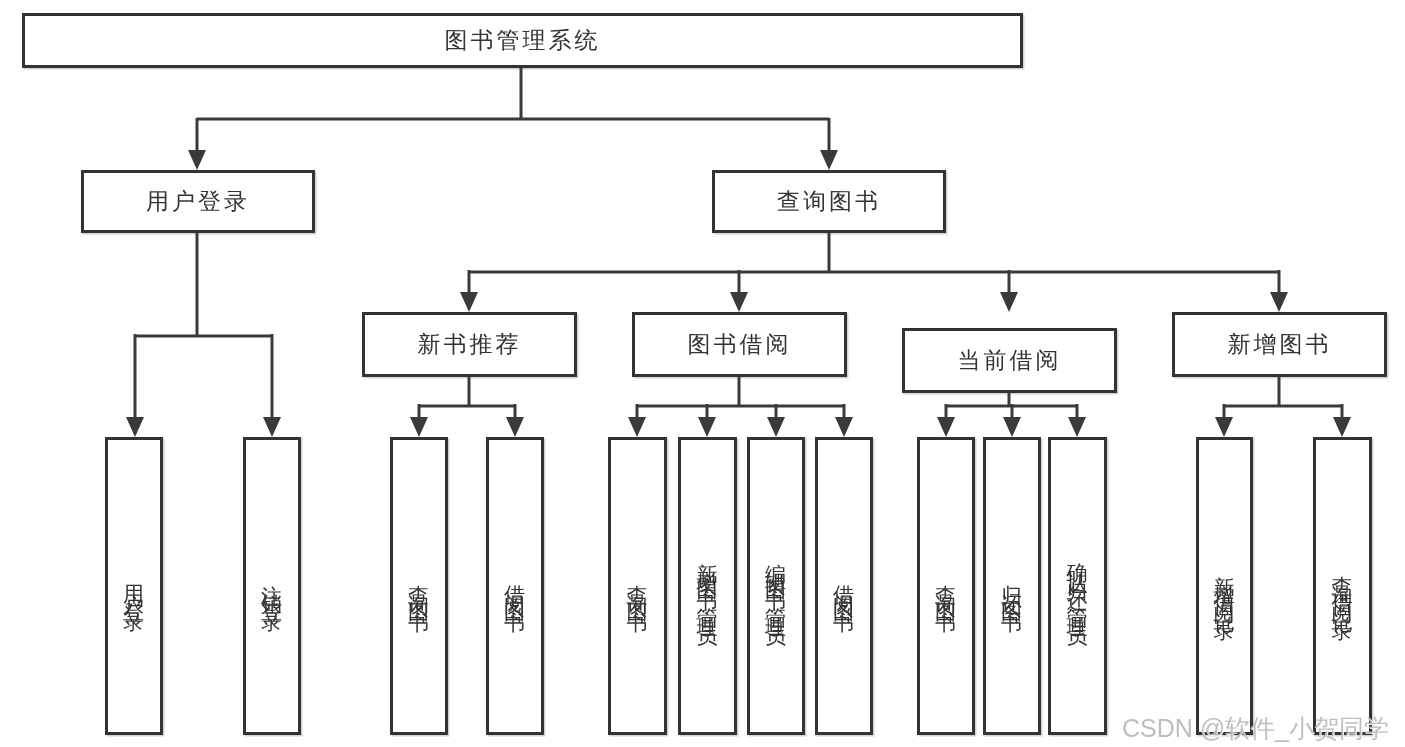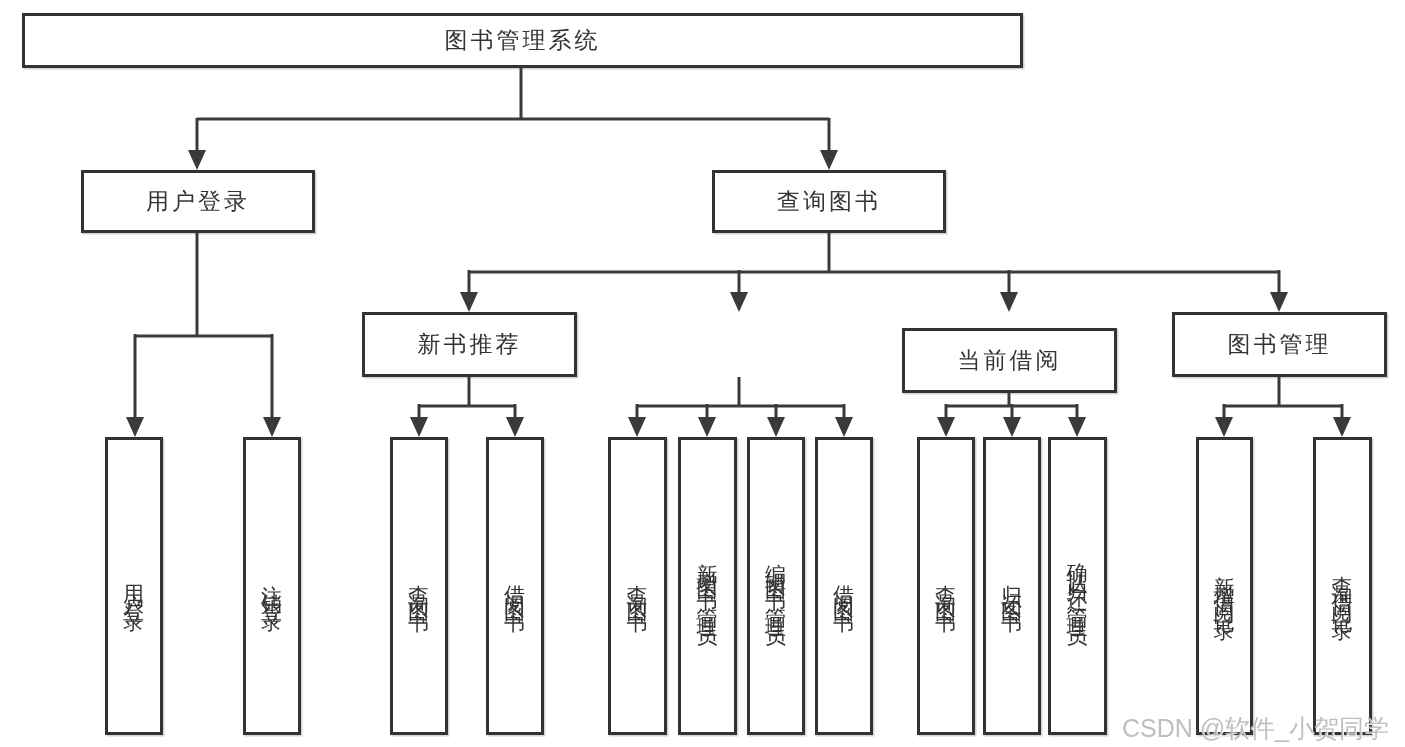--- a/index.html
+++ b/index.html
@@ -133,25 +133,28 @@
   <div class="box hbox" style="left:81px; top:170px; width:234px; height:63px;">
     <span>用户登录</span>
   </div>
   <div class="box hbox" style="left:712px; top:170px; width:234px; height:63px;">
     <span>查询图书</span>
   </div>
 
   <div class="box hbox" style="left:362px; top:312px; width:215px; height:65px;align-items:center;">
     <span>新书推荐</span>
   </div>
+  <div class="box hbox" style="left:632px; top:312px; width:215px; height:65px;">
+    <span>图书借阅</span>
+  </div>
   <div class="box hbox" style="left:902px; top:328px; width:215px; height:65px;">
     <span>当前借阅</span>
   </div>
   <div class="box hbox" style="left:1172px; top:312px; width:215px; height:65px;">
-    <span>图书管理</span>
+    <span>新增图书</span>
   </div>
 
   <div class="box vbox" style="left:105px; top:437px; width:58px; height:298px;">
     <span class="vtext">用户登录</span>
   </div>
   <div class="box vbox" style="left:243px; top:437px; width:58px; height:298px;">
     <span class="vtext">注销登录</span>
   </div>
 
   <div class="box vbox" style="left:390px; top:437px; width:58px; height:298px;">

